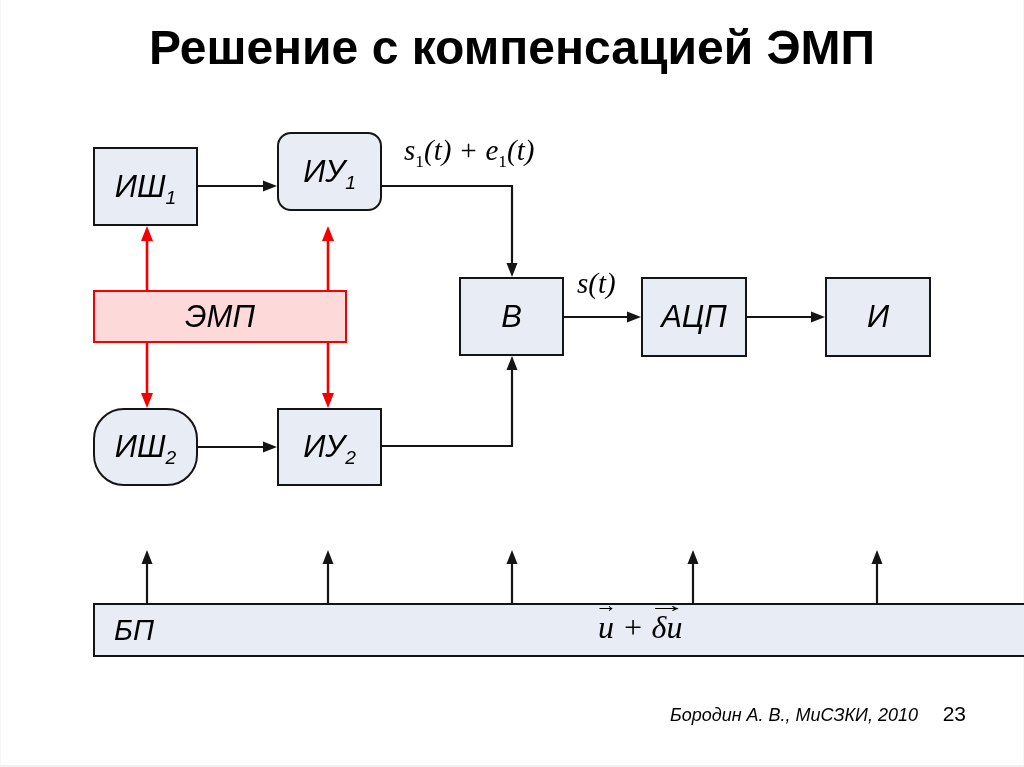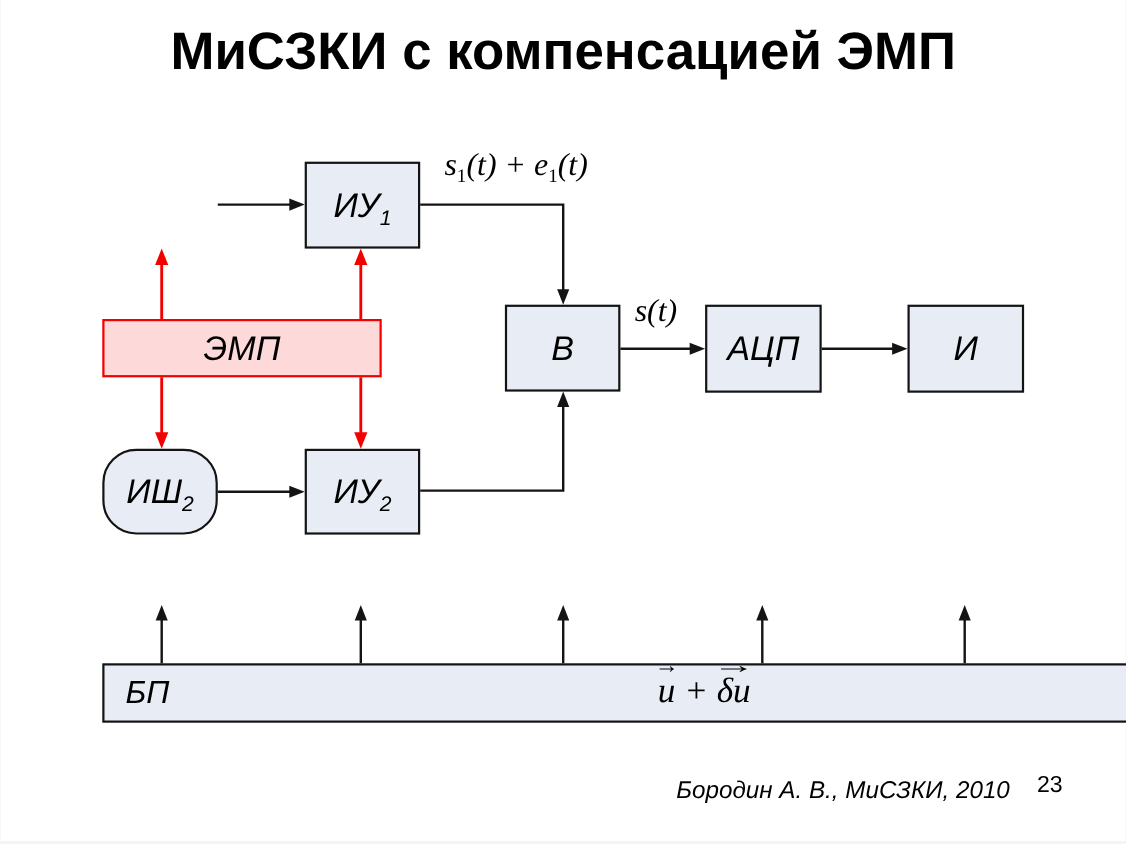--- a/index.html
+++ b/index.html
@@ -33,21 +33,21 @@
     font-style: italic;
     font-size: 31px;
     color: #000;
     white-space: nowrap;
   }
   .block sub { font-size: 0.62em; line-height: 0; }
   .block-emp { background: #fdd9d9; border-color: #f30000; }
   .block-bp { justify-content: flex-start; padding-left: 19px; font-size: 29px; }
 
   .b-ish1 { left: 93px;  top: 147px; width: 105px; height: 79px; }
-  .b-iu1  { left: 277px; top: 147px; width: 105px; height: 79px; }
+  .b-iu1  { left: 277px; top: 132px; width: 105px; height: 79px; border-radius: 14px; }
   .b-emp  { left: 93px;  top: 290px; width: 254px; height: 53px; }
   .b-ish2 { left: 93px;  top: 408px; width: 105px; height: 78px; border-radius: 31px; }
   .b-iu2  { left: 277px; top: 408px; width: 105px; height: 78px; }
   .b-v    { left: 459px; top: 277px; width: 105px; height: 79px; }
   .b-acp  { left: 641px; top: 277px; width: 106px; height: 80px; }
   .b-i    { left: 825px; top: 277px; width: 106px; height: 80px; }
   .b-bp   { left: 93px;  top: 603px; width: 980px; height: 54px; }
 
   .math {
     position: absolute;
@@ -82,39 +82,42 @@
   }
   .wire-black { stroke: #141414; stroke-width: 2.2; fill: none; }
   .head-black { fill: #141414; stroke: none; }
   .wire-red { stroke: #f30000; stroke-width: 2.6; fill: none; }
   .head-red { fill: #f30000; stroke: none; }
 
   .footer-credit {
     position: absolute;
     top: 705px; right: 106px;
     font-style: italic;
-    font-size: 22px;
+    font-size: 18px;
     color: #000;
     white-space: nowrap;
     margin-left: 16px;
   }
   .page-number {
     position: absolute;
     top: 702px; right: 58px;
     font-size: 21px;
     color: #000;
   }
 </style>
 </head>
 <body>
 
 <div class="slide">
 
-  <div class="title">МиСЗКИ с компенсацией ЭМП</div>
-
+  <div class="title">Решение с компенсацией ЭМП</div>
+
+  <div class="block b-ish1">
+    <span><span>ИШ</span><sub>1</sub></span>
+  </div>
   <div class="block b-iu1">
     <span><span>ИУ</span><sub>1</sub></span>
   </div>
   <div class="block block-emp b-emp">
     <span><span>ЭМП</span></span>
   </div>
   <div class="block b-ish2">
     <span><span>ИШ</span><sub>2</sub></span>
   </div>
   <div class="block b-iu2">

